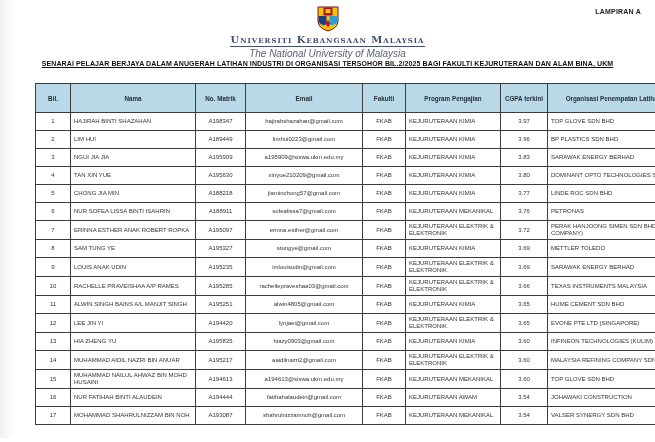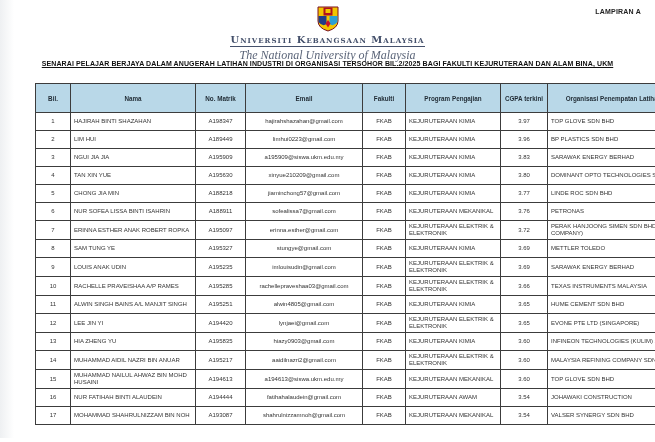--- a/index.html
+++ b/index.html
@@ -24,22 +24,22 @@
   .uni-name{
     margin-top:2px;
     font-family:"DejaVu Serif", serif;
     font-variant:small-caps;
     font-size:10px;font-weight:bold;
     color:#44506b;letter-spacing:1px;
     border-bottom:1px solid #44506b;
     padding-bottom:1px;
   }
   .uni-tagline{
-    font-family:Liberation Serif, serif;
-    font-style:italic;font-size:12px;color:#5a6478;
+    font-family:Liberation Sans, sans-serif;
+    font-style:italic;font-size:10px;color:#5a6478;
     margin-top:1px;
   }
   .doc-title{
     position:absolute;top:60px;left:0;right:0;
     text-align:center;
     font-size:7px;font-weight:bold;color:#111;
     text-decoration:underline;
     letter-spacing:.1px;
   }
   table.roster{

